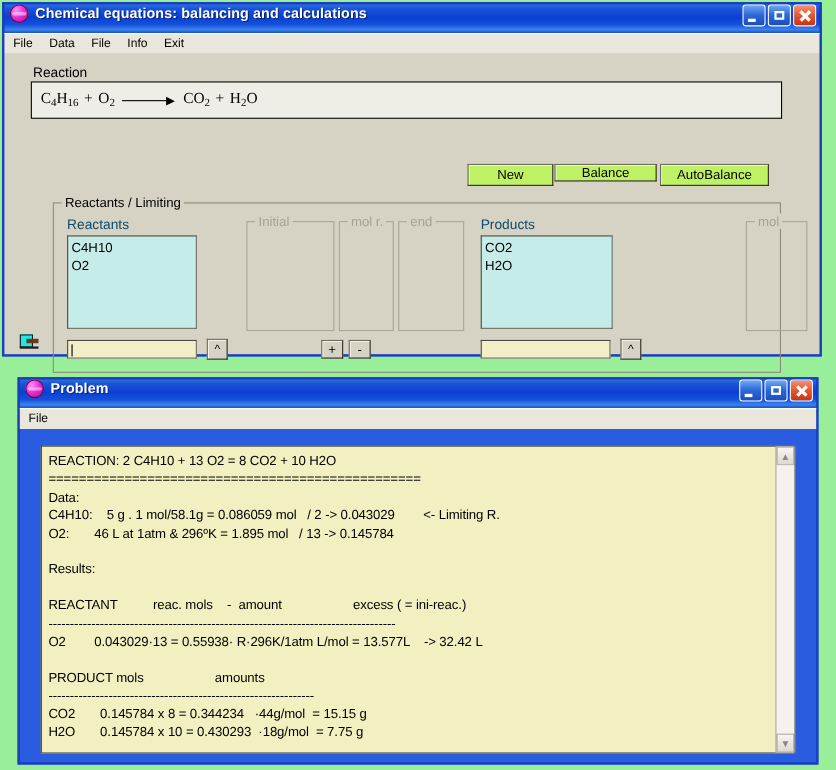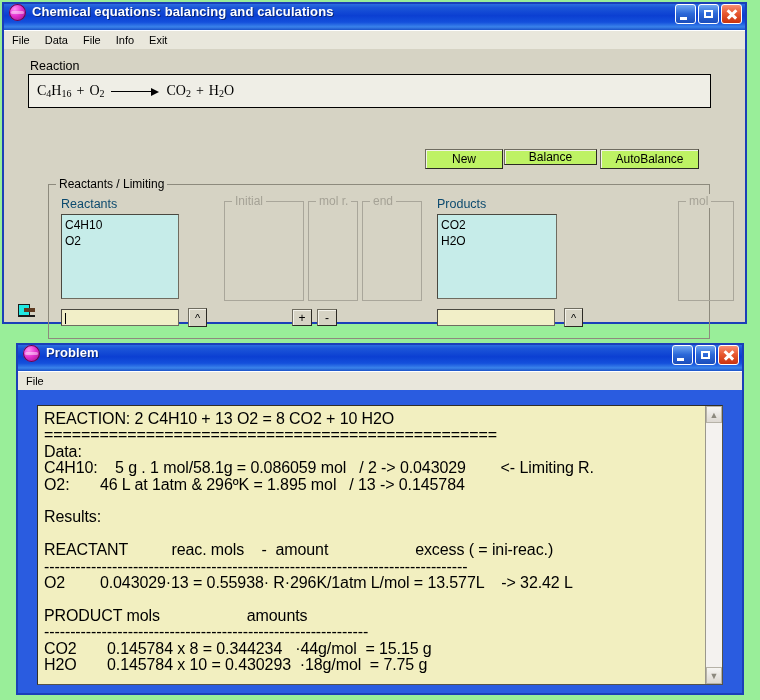--- a/index.html
+++ b/index.html
@@ -341,21 +341,21 @@
     border: 1px solid #555349;
     border-top-color: #2f2e28;
     border-left-color: #2f2e28;
     box-sizing: border-box;
     display: flex;
   }
   #output-text {
     flex: 1 1 auto;
     padding: 5px 0 0 6px;
     font-family: "Liberation Sans", sans-serif;
-    font-size: 16px;
+    font-size: 12px;
     line-height: 16.4px;
     color: #000;
     white-space: pre;
     overflow: hidden;
     letter-spacing: -0.1px;
   }
   .vscroll {
     flex: 0 0 auto;
     width: 17px;
     background: #e7e4e2;

